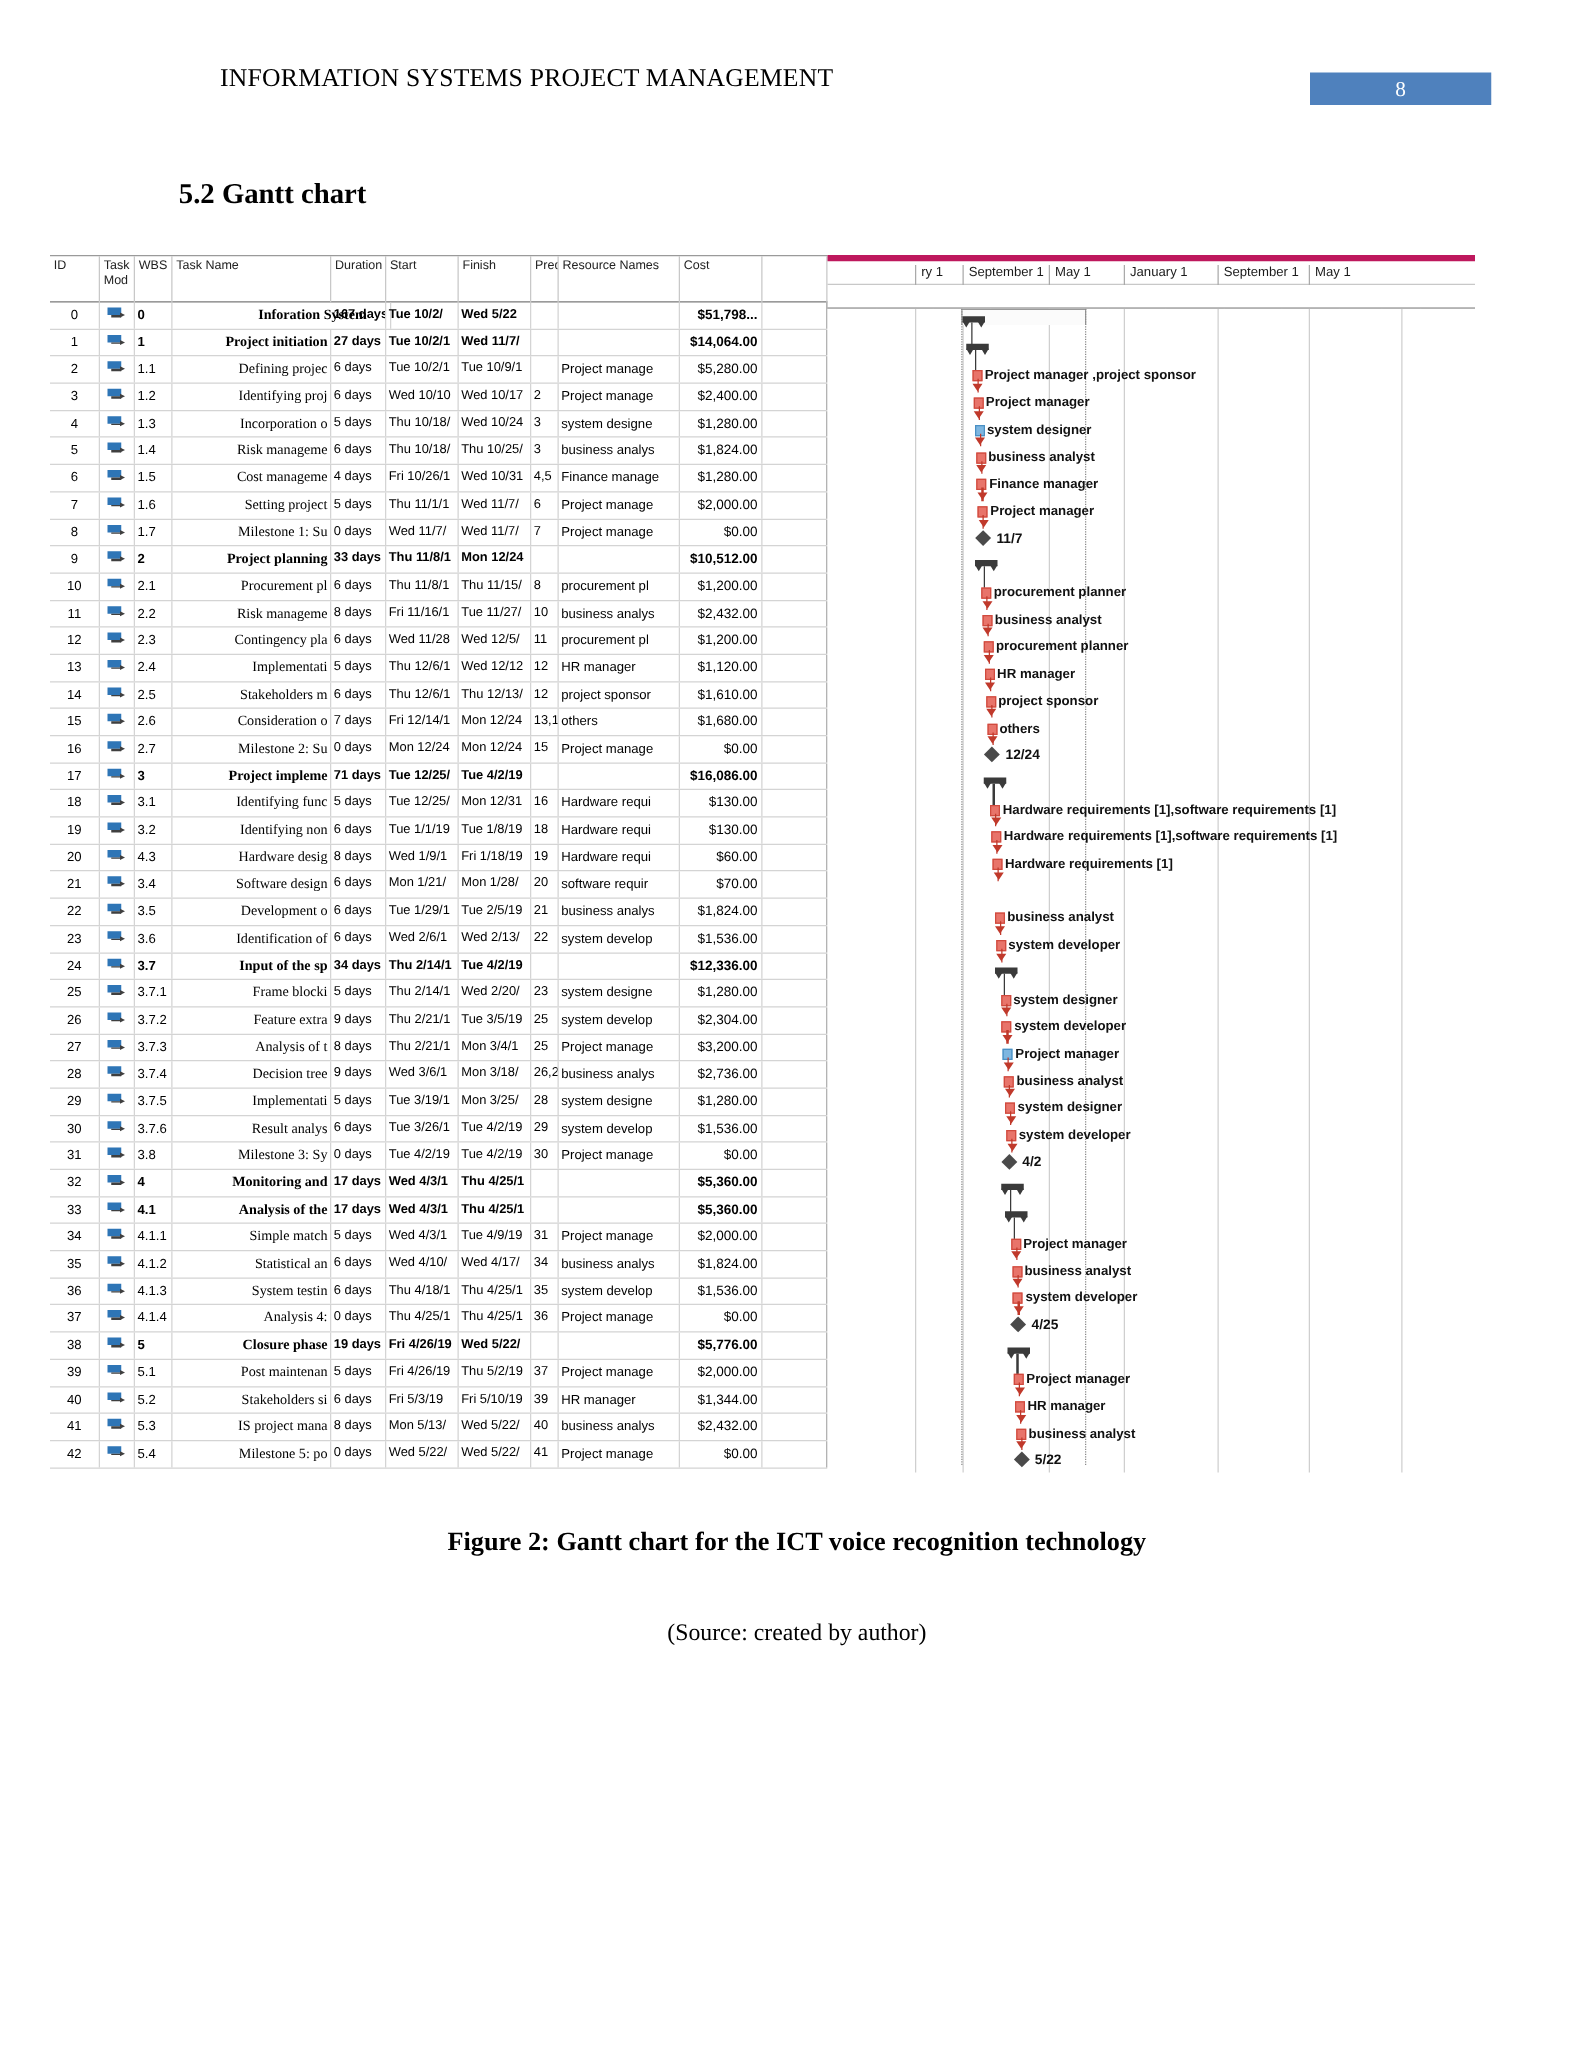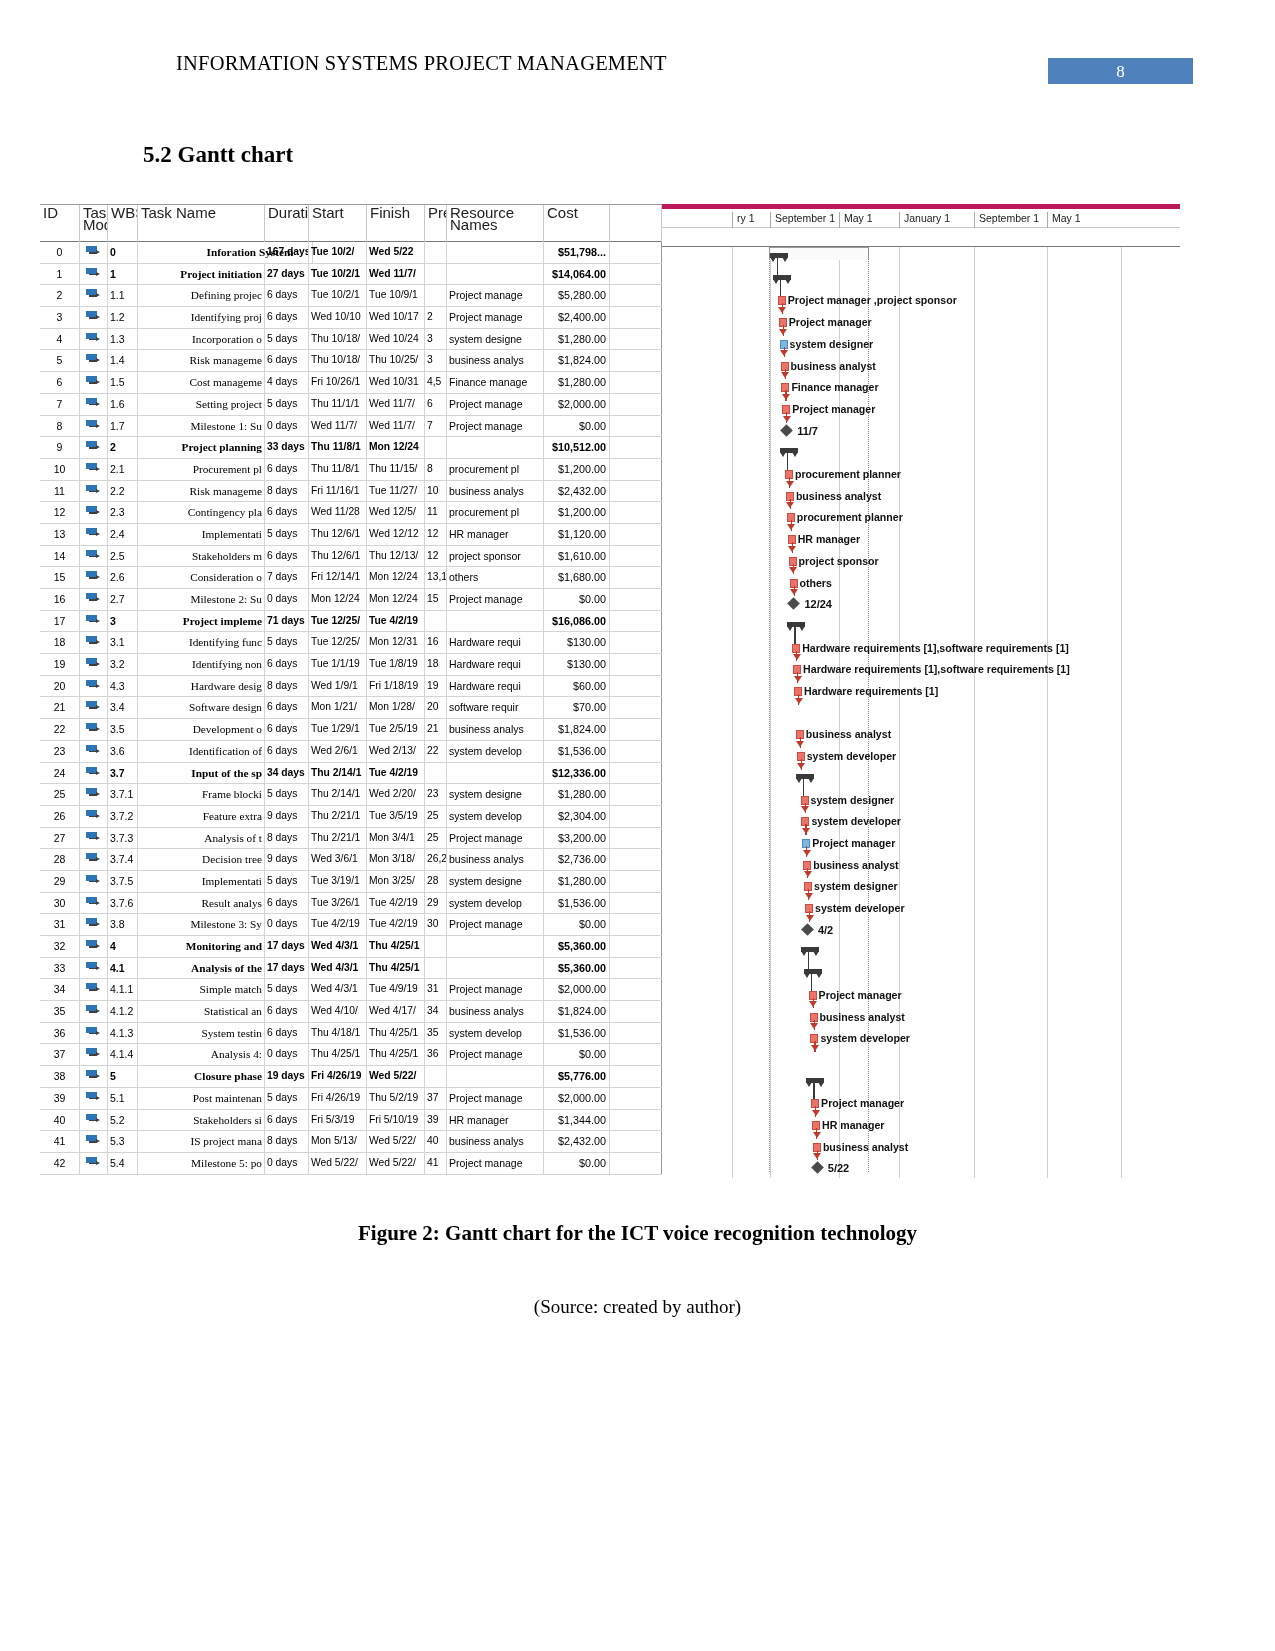--- a/index.html
+++ b/index.html
@@ -86,21 +86,21 @@
     height: 38px;
     border-top: 1px solid #9a9a9a;
     border-bottom: 1px solid #7a7a7a;
     box-sizing: border-box;
     background: #ffffff;
   }
   .gh-cell {
     position: absolute;
     top: 0;
     height: 37px;
-    font-size: 15px;
+    font-size: 10px;
     color: #222;
     padding: 2px 2px 0 3px;
     box-sizing: border-box;
     border-right: 1px solid #c8c8c8;
     line-height: 11.5px;
     overflow: hidden;
   }
 
   
   .grid-body {
@@ -1450,20 +1450,24 @@
           <div class="linkline" style="left: 151.5px; top: 13px; height: 10.7px;"></div>
           <div class="linkarrow" style="left: 148px; top: 16.7px;"></div>
           <div class="barlabel" style="left: 157.5px;">business analyst</div>
         </div>
         <div class="tl-row" style="top: 781.2px;">
           <div class="taskbar" style="left: 148.4px; width: 8px;"></div>
           <div class="linkline" style="left: 152.4px; top: 13px; height: 10.7px;"></div>
           <div class="linkarrow" style="left: 148.9px; top: 16.7px;"></div>
           <div class="barlabel" style="left: 158.4px;">system developer</div>
         </div>
+        <div class="tl-row" style="top: 802.9px;">
+          <div class="milestone" style="left: 148.3px;"></div>
+          <div class="barlabel ms" style="left: 163.3px;">4/25</div>
+        </div>
         <div class="tl-row" style="top: 824.6px;">
           <div class="sumbar" style="left: 144.2px; width: 18px;"></div>
           <div class="linkline dark" style="left: 151.2px; top: 11px; height: 21.7px;"></div>
         </div>
         <div class="tl-row" style="top: 846.3px;">
           <div class="taskbar" style="left: 149.1px; width: 8px;"></div>
           <div class="linkline" style="left: 153.1px; top: 13px; height: 10.7px;"></div>
           <div class="linkarrow" style="left: 149.6px; top: 16.7px;"></div>
           <div class="barlabel" style="left: 159.1px;">Project manager</div>
         </div>

